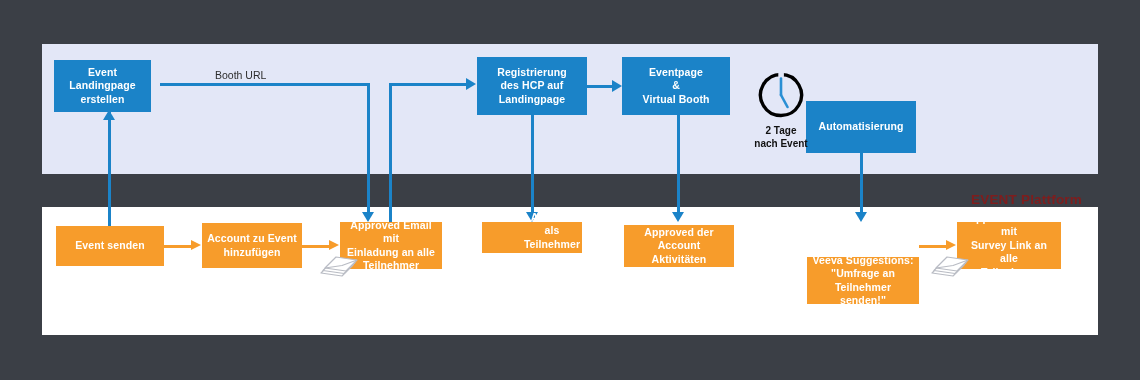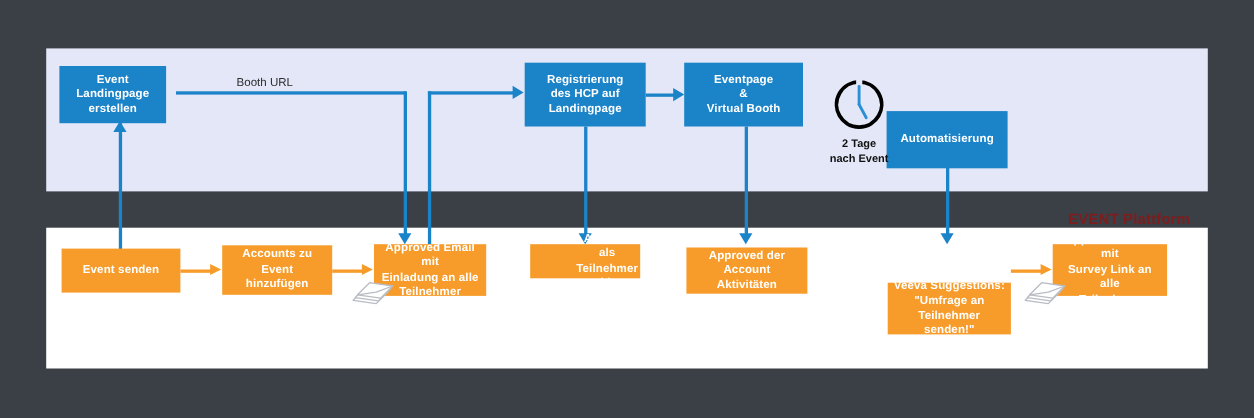--- a/index.html
+++ b/index.html
@@ -237,21 +237,21 @@
     </svg>
     <div class="clock-caption">2 Tage
 nach Event</div>
   </div>
 
   <div id="node-event-anlegen" class="node orange">
     <span>Event senden</span>
   </div>
 
   <div id="node-accounts-zu-event" class="node orange">
-    <span>Accounts zu Event
+    <span>Account zu Event
 hinzufügen</span>
   </div>
 
   <div id="node-approved-email-invite" class="node orange">
     <span>Approved Email mit
 Einladung an alle
 Teilnehmer</span>
   </div>
 
   <div id="node-account-markieren" class="node orange">

